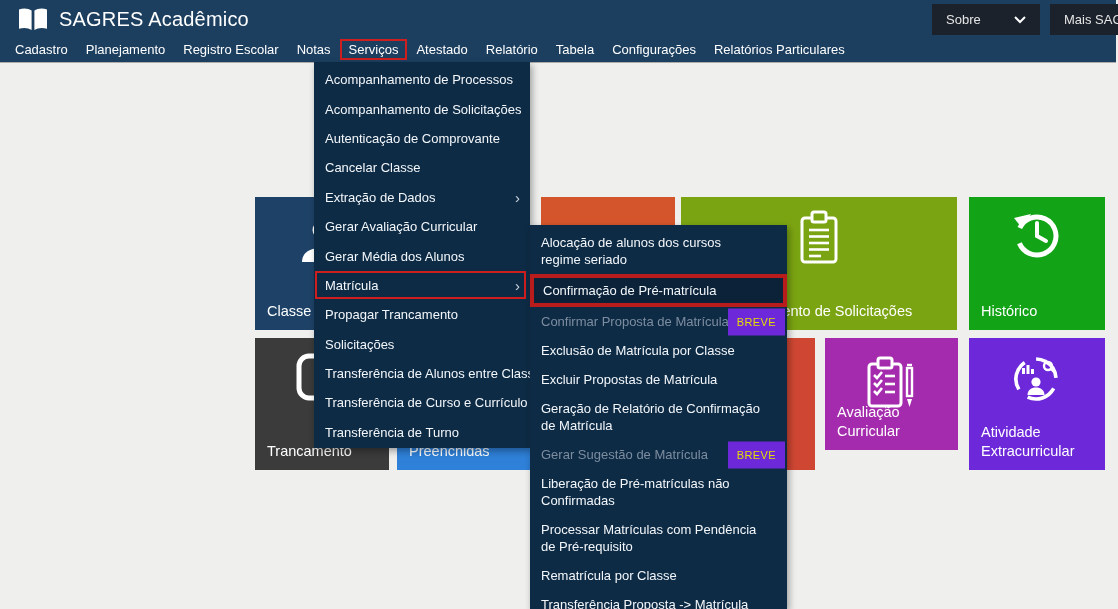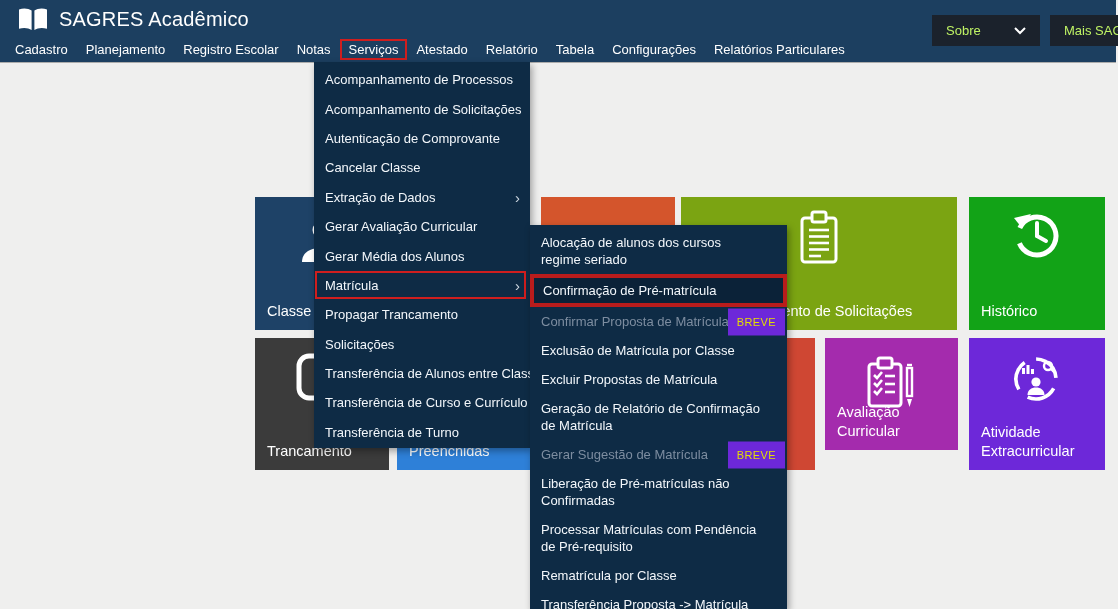--- a/index.html
+++ b/index.html
@@ -5,21 +5,21 @@
   html,body{margin:0;padding:0;}
   body{width:1118px;height:609px;overflow:hidden;background:#efefee;
        font-family:"Liberation Sans",sans-serif;position:relative;}
   #screen{position:absolute;inset:0;width:1118px;height:609px;overflow:hidden;}
 
   
   .header{position:absolute;left:0;top:0;width:1116px;height:62px;background:#1c3f60;
           box-shadow:0 1px 0 rgba(0,0,0,.28);z-index:5;}
   .brand{position:absolute;left:18px;top:5px;height:28px;display:flex;align-items:center;gap:11px;color:#fff;}
   .brand-title{font-size:20px;letter-spacing:.2px;white-space:nowrap;}
-  .top-btn{position:absolute;top:15px;height:31px;background:#1b222c;color:#bef264;font-size:13px;
+  .top-btn{position:absolute;top:4px;height:31px;background:#1b222c;color:#e5e5e5;font-size:13px;
            display:flex;align-items:center;padding:0 14px;cursor:pointer;box-sizing:border-box;}
   .btn-sobre{left:932px;width:108px;justify-content:space-between;}
   .btn-mais{left:1050px;width:95px;white-space:nowrap;}
 
   .menubar{position:absolute;left:6px;top:36px;height:26px;display:flex;align-items:center;color:#fff;font-size:13px;}
   .menu-item{padding:3px 9px;white-space:nowrap;cursor:pointer;}
   .menu-item.annotated{border:2px solid #cf1e1e;padding:1px 7px;text-align:center;}
 
   
   .tile{position:absolute;z-index:1;overflow:hidden;color:#fff;cursor:pointer;}

